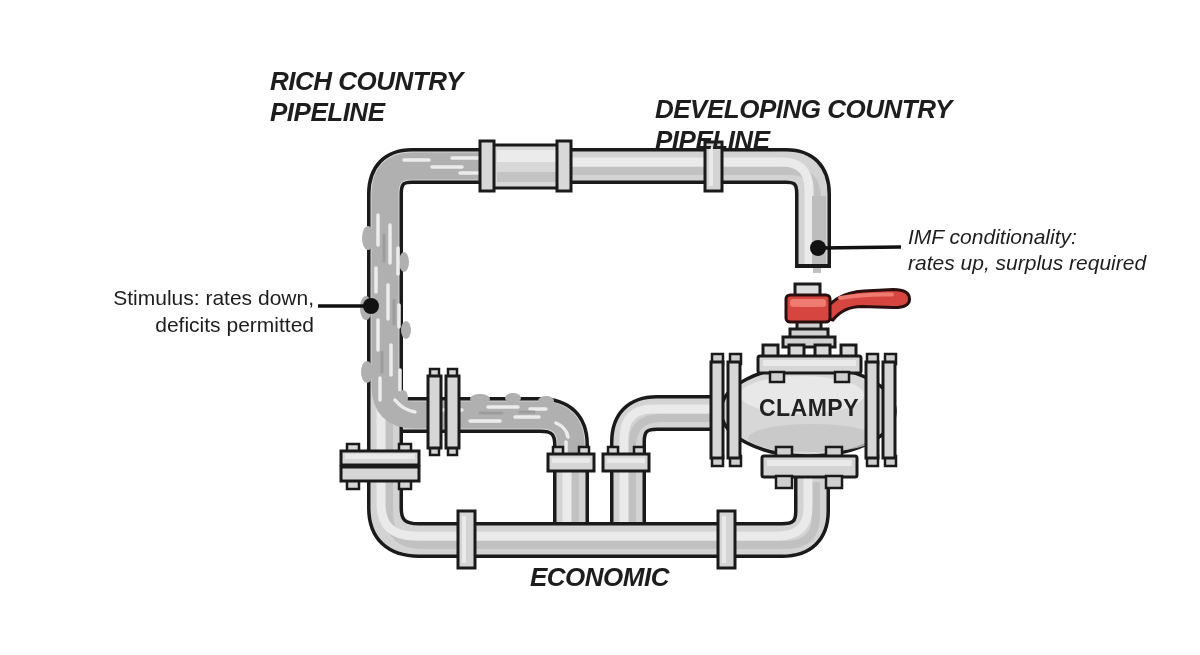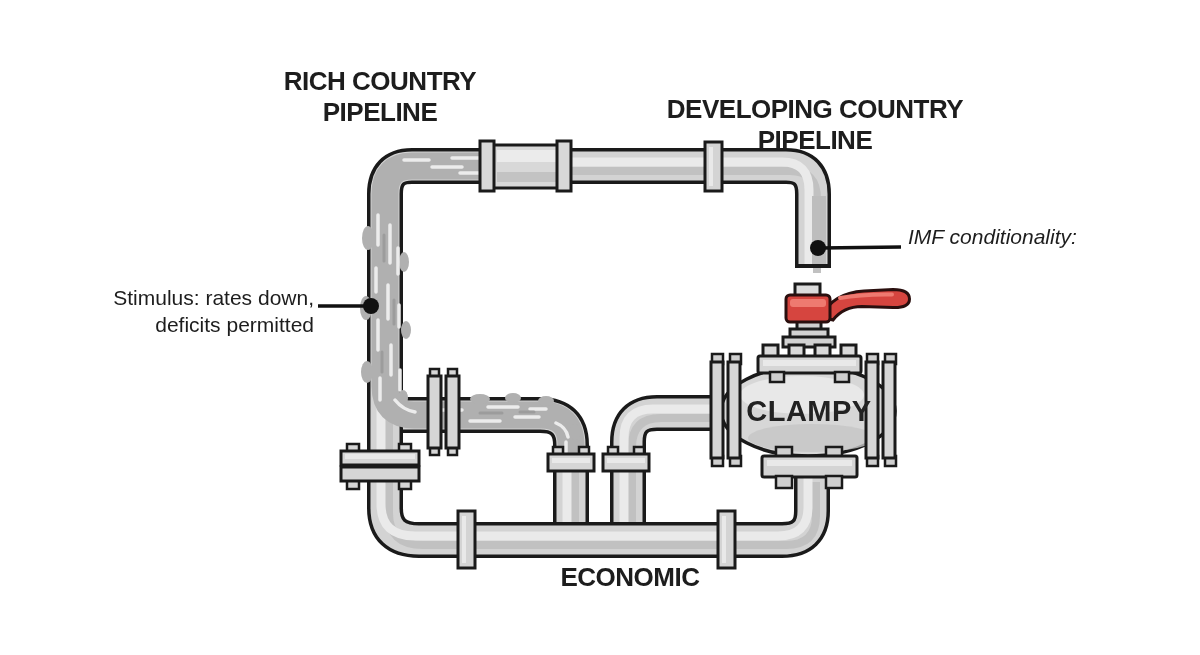--- a/index.html
+++ b/index.html
@@ -1,29 +1,29 @@
 <!DOCTYPE html>
 <html><head>
 <meta charset="utf-8">
 <style>
   html,body{margin:0;padding:0;background:#ffffff;}
   .stage{position:relative;width:1200px;height:655px;background:#ffffff;overflow:hidden;
          font-family:"Liberation Sans",sans-serif;}
   .stage svg{position:absolute;left:0;top:0;}
   .lbl{position:absolute;color:#1d1d1d;}
   .lbl .line{display:block;}
-  .heading{font-weight:700;font-size:26px;line-height:31px;letter-spacing:-0.5px;text-align:center;}
+  .heading{font-weight:700;font-size:26px;line-height:31px;letter-spacing:-0.5px;text-align:left;font-style:italic;}
   .note{font-size:21px;line-height:27px;}
   .lbl-rich{left:270px;top:66px;width:220px;}
   .lbl-dev{left:655px;top:66px;width:320px;margin-top:28px;}
   .lbl-stim{left:62px;top:284px;width:252px;text-align:right;}
   .lbl-imf{left:908px;top:224px;width:270px;text-align:left;line-height:26px;font-style:italic;}
   .lbl-econ{left:530px;top:562px;width:200px;}
   .lbl-clampy{left:733px;top:395px;width:152px;text-align:center;font-weight:700;
-              font-size:29px;letter-spacing:0.5px;color:#222;}
+              font-size:23px;letter-spacing:0.5px;color:#222;}
 </style>
 </head>
 <body>
 
 <div class="stage">
 
 <svg width="1200" height="655" viewBox="0 0 1200 655">
 
   <g>
     <path d="M386 415 L540 415 Q571 415 571 445 L571 532" fill="none" stroke="#1a1a1a" stroke-width="36"></path>
@@ -194,20 +194,21 @@
     <span class="line">PIPELINE</span>
   </div>
 
   <div class="lbl note lbl-stim">
     <span class="line">Stimulus: rates down,</span>
     <span class="line">deficits permitted</span>
   </div>
 
   <div class="lbl note lbl-imf">
     <span class="line">IMF conditionality:</span>
+    <span class="line">rates up, surplus required</span>
   </div>
 
   <div class="lbl lbl-clampy">CLAMPY</div>
 
   <div class="lbl heading lbl-econ">
     <span class="line">ECONOMIC</span>
   </div>
 
 </div>
 

